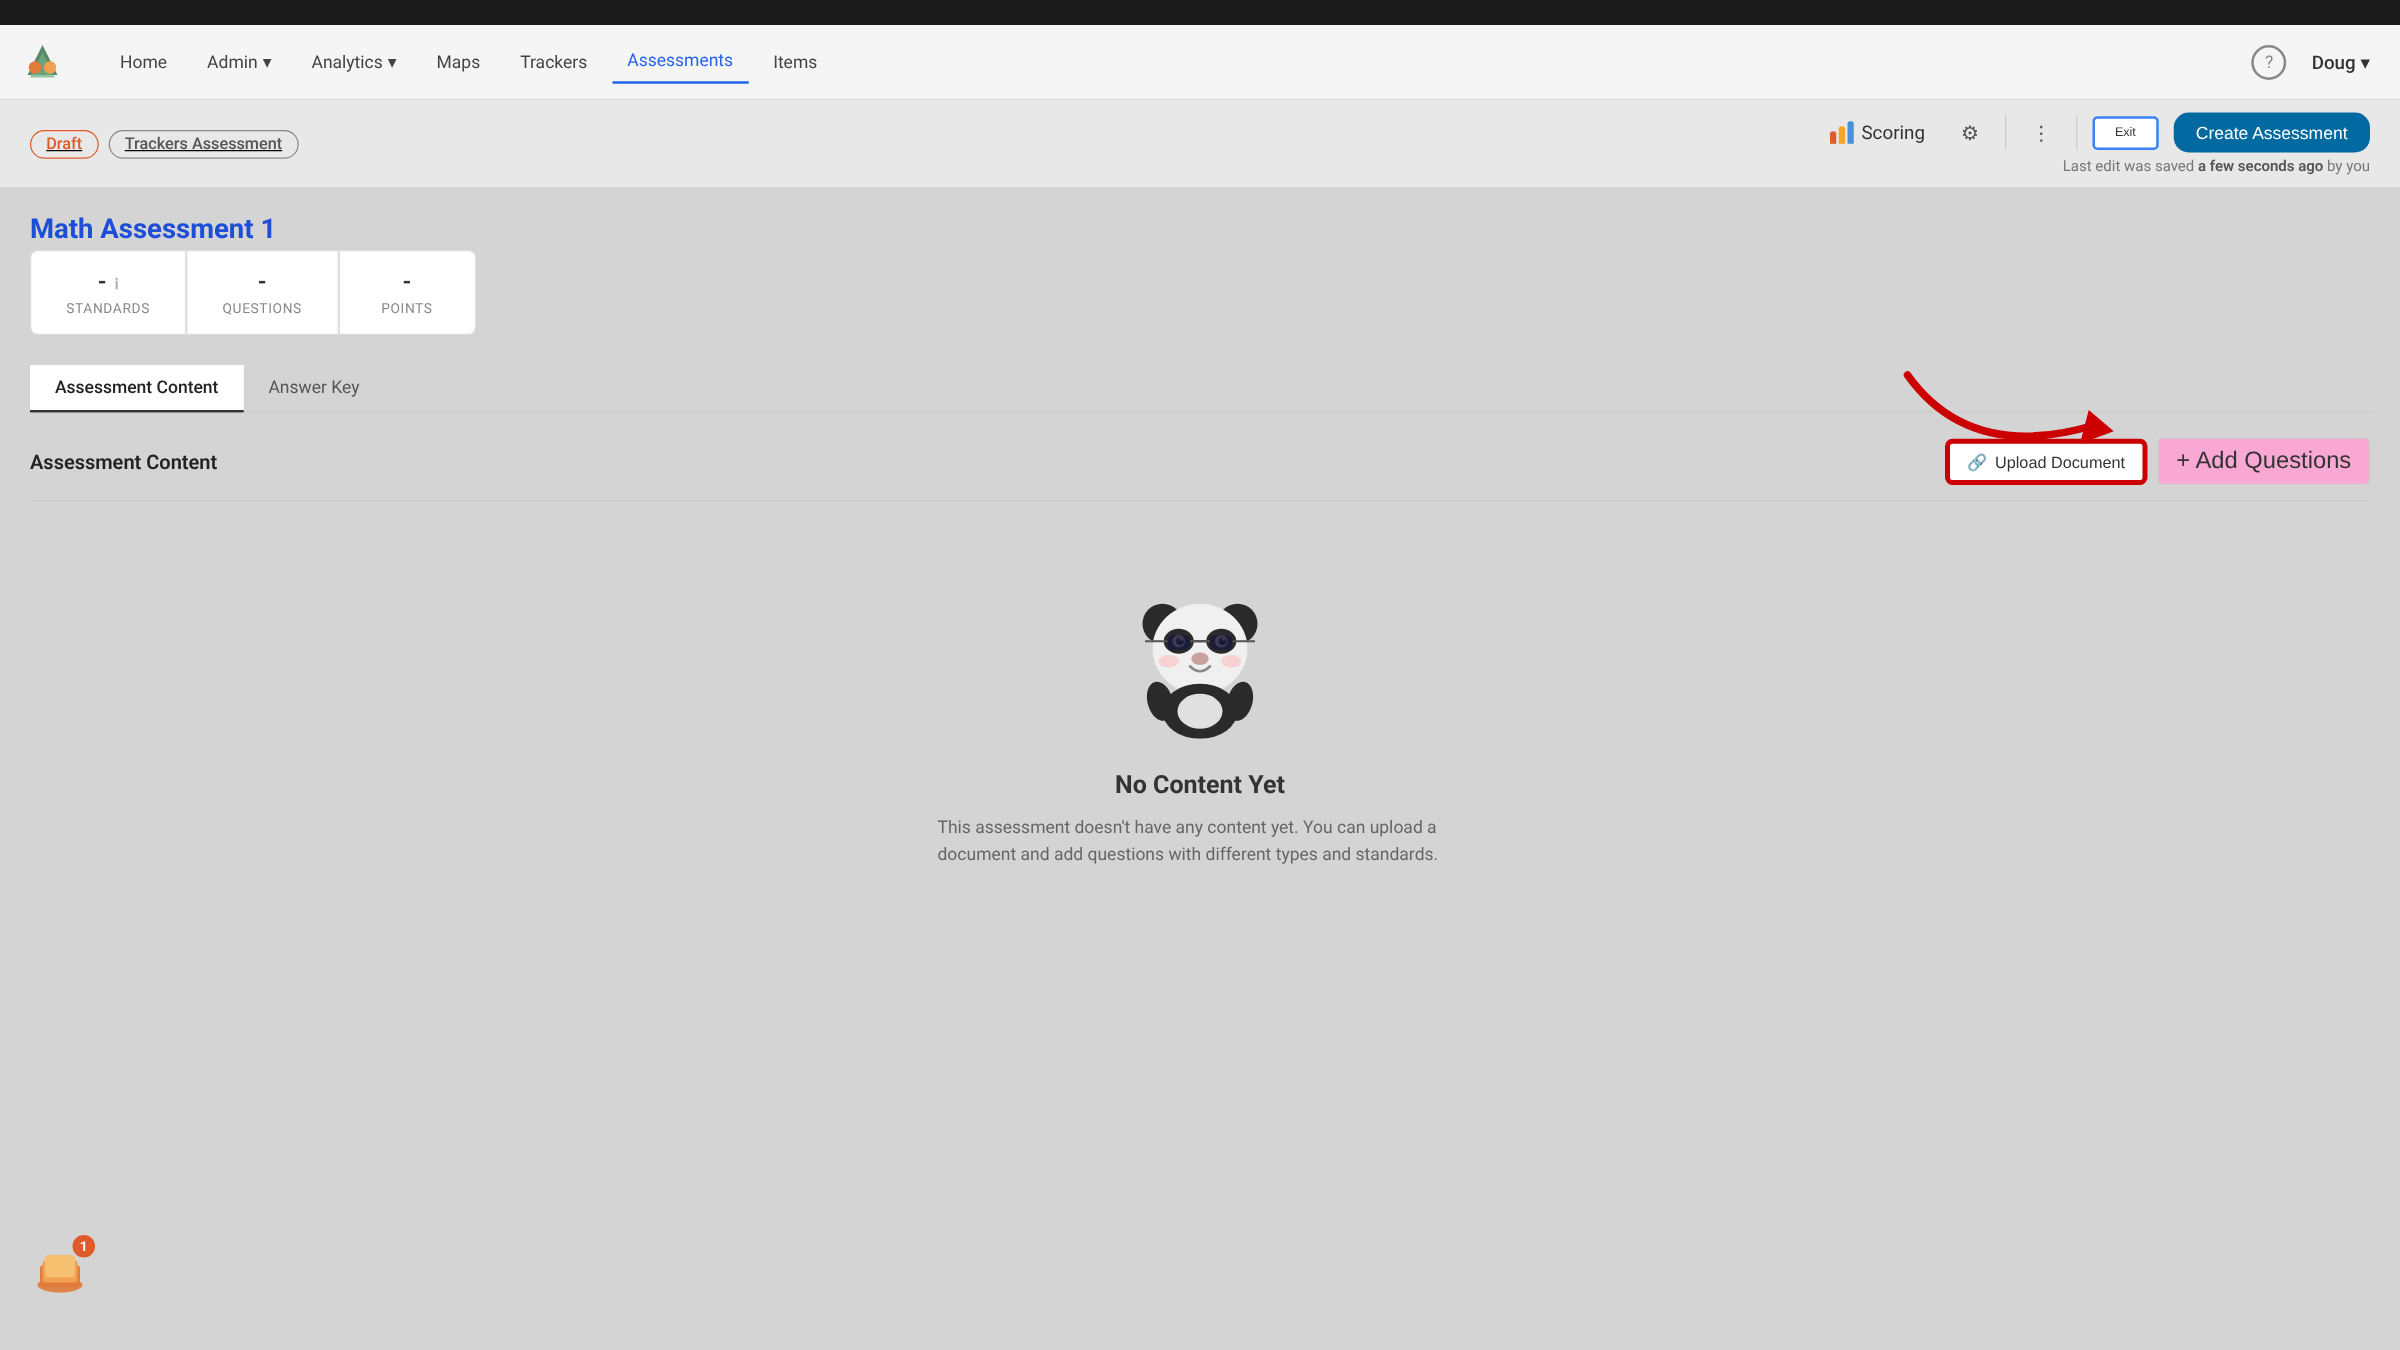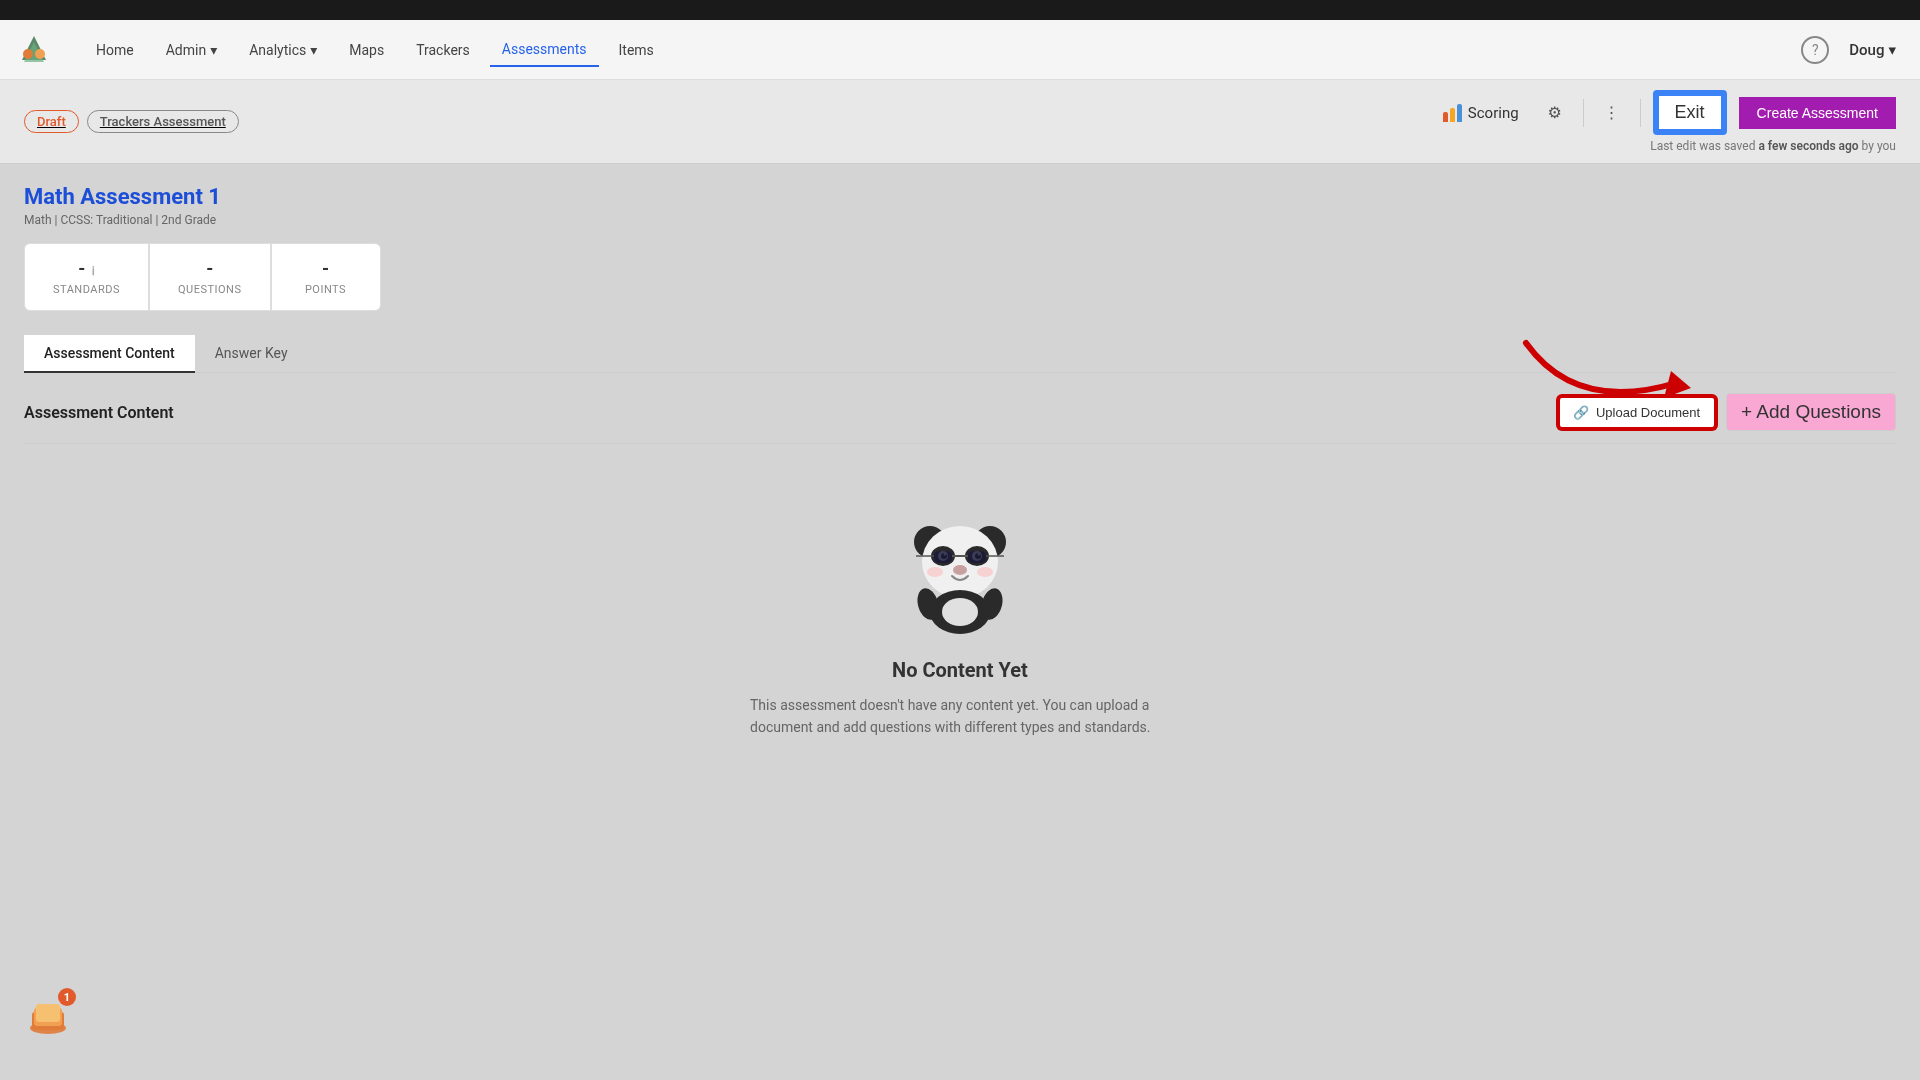--- a/index.html
+++ b/index.html
@@ -150,33 +150,33 @@
       font-size: 16px;
       border-radius: 4px;
     }
     .divider-v {
       width: 1px;
       height: 28px;
       background: #ccc;
     }
     .exit-btn {
       padding: 6px 16px;
-      border: 6px solid #3b82f6;
+      border: 2px solid #3b82f6;
       background: white;
       border-radius: 4px;
-      font-size: 18px;
+      font-size: 10px;
       cursor: pointer;
       color: #333;
     }
     .create-assessment-btn {
       padding: 8px 18px;
-      background: #a21caf;
+      background: #0369a1;
       color: white;
       border: none;
-      border-radius: 0;
+      border-radius: 12px;
       font-size: 14px;
       cursor: pointer;
       font-weight: 500;
     }
 
     
     .save-status {
       font-size: 12px;
       color: #777;
       text-align: right;
@@ -440,21 +440,20 @@
       <span>Last edit was saved</span>
       <strong>a few seconds ago</strong>
       <span> </span><span>by you</span>
     </div>
   </div>
 </div>
 
 <div class="main-content">
 
   <div class="assessment-title">Math Assessment 1</div>
-  <div class="assessment-meta">Math  |  CCSS: Traditional  |  2nd Grade</div>
 
   <div class="stats-row">
     <div class="stat-card">
       <div class="stat-value">
         <span>-</span>
         <span class="info-icon">ℹ</span>
       </div>
       <div class="stat-label">STANDARDS</div>
     </div>
     <div class="stat-card">

